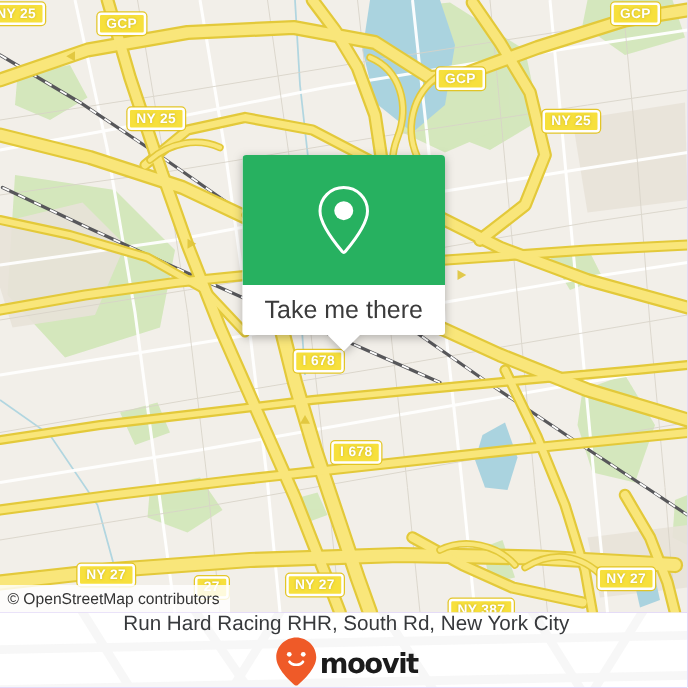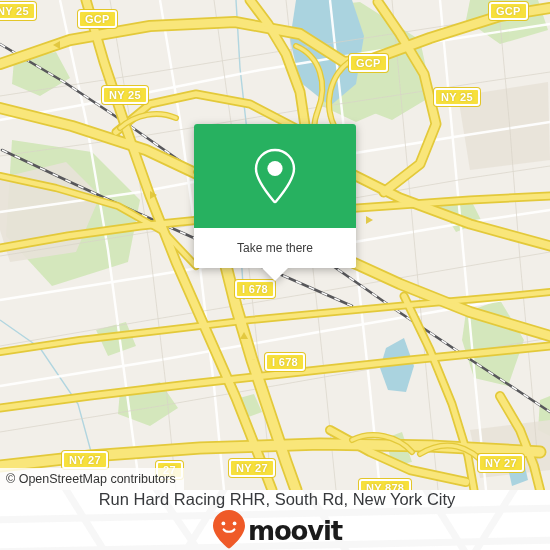--- a/index.html
+++ b/index.html
@@ -99,21 +99,21 @@
     justify-content: center;
   }
   #popup-image svg { display: block; }
   #popup-button {
     height: 40px;
     display: flex;
     align-items: center;
     justify-content: center;
     background: #ffffff;
     color: #3b3b3b;
-    font-size: 12px;
+    font-size: 20px;
     font-family: "Liberation Sans", sans-serif;
     cursor: pointer;
     user-select: none;
   }
   #popup-tail {
     position: absolute;
     left: 50%;
     top: 144px;
     width: 0;
     height: 0;
@@ -158,21 +158,21 @@
   }
   #brand {
     position: relative;
     display: flex;
     align-items: center;
     gap: 2px;
     z-index: 2;
   }
   #brand-wordmark {
     color: #1b1b1b;
-    font-size: 26px;
+    font-size: 22px;
     font-weight: bold;
     letter-spacing: -1.2px;
     line-height: 34px;
     font-family: "DejaVu Sans", sans-serif;
   }
 </style>
 </head>
 <body>
 
 <div id="app">
@@ -325,21 +325,21 @@
         <div class="shield" style="left: 489px; top: 2px;">GCP</div>
         <div class="shield" style="left: 102px; top: 86px;">NY 25</div>
         <div class="shield" style="left: 349px; top: 54px;">GCP</div>
         <div class="shield" style="left: 434px; top: 88px;">NY 25</div>
         <div class="shield" style="left: 235px; top: 280px;">I 678</div>
         <div class="shield" style="left: 265px; top: 353px;">I 678</div>
         <div class="shield" style="left: 62px; top: 451px;">NY 27</div>
         <div class="shield" style="left: 156px; top: 461px;">27</div>
         <div class="shield" style="left: 229px; top: 459px;">NY 27</div>
         <div class="shield" style="left: 478px; top: 454px;">NY 27</div>
-        <div class="shield" style="left: 359px; top: 479px;">NY 878</div>
+        <div class="shield" style="left: 359px; top: 479px;">NY 387</div>
       </div>
 
     <div id="attribution">
       <span>© OpenStreetMap contributors</span>
     </div>
 
     <div id="popup">
       <div id="popup-inner">
         <div id="popup-image">
           <span>

